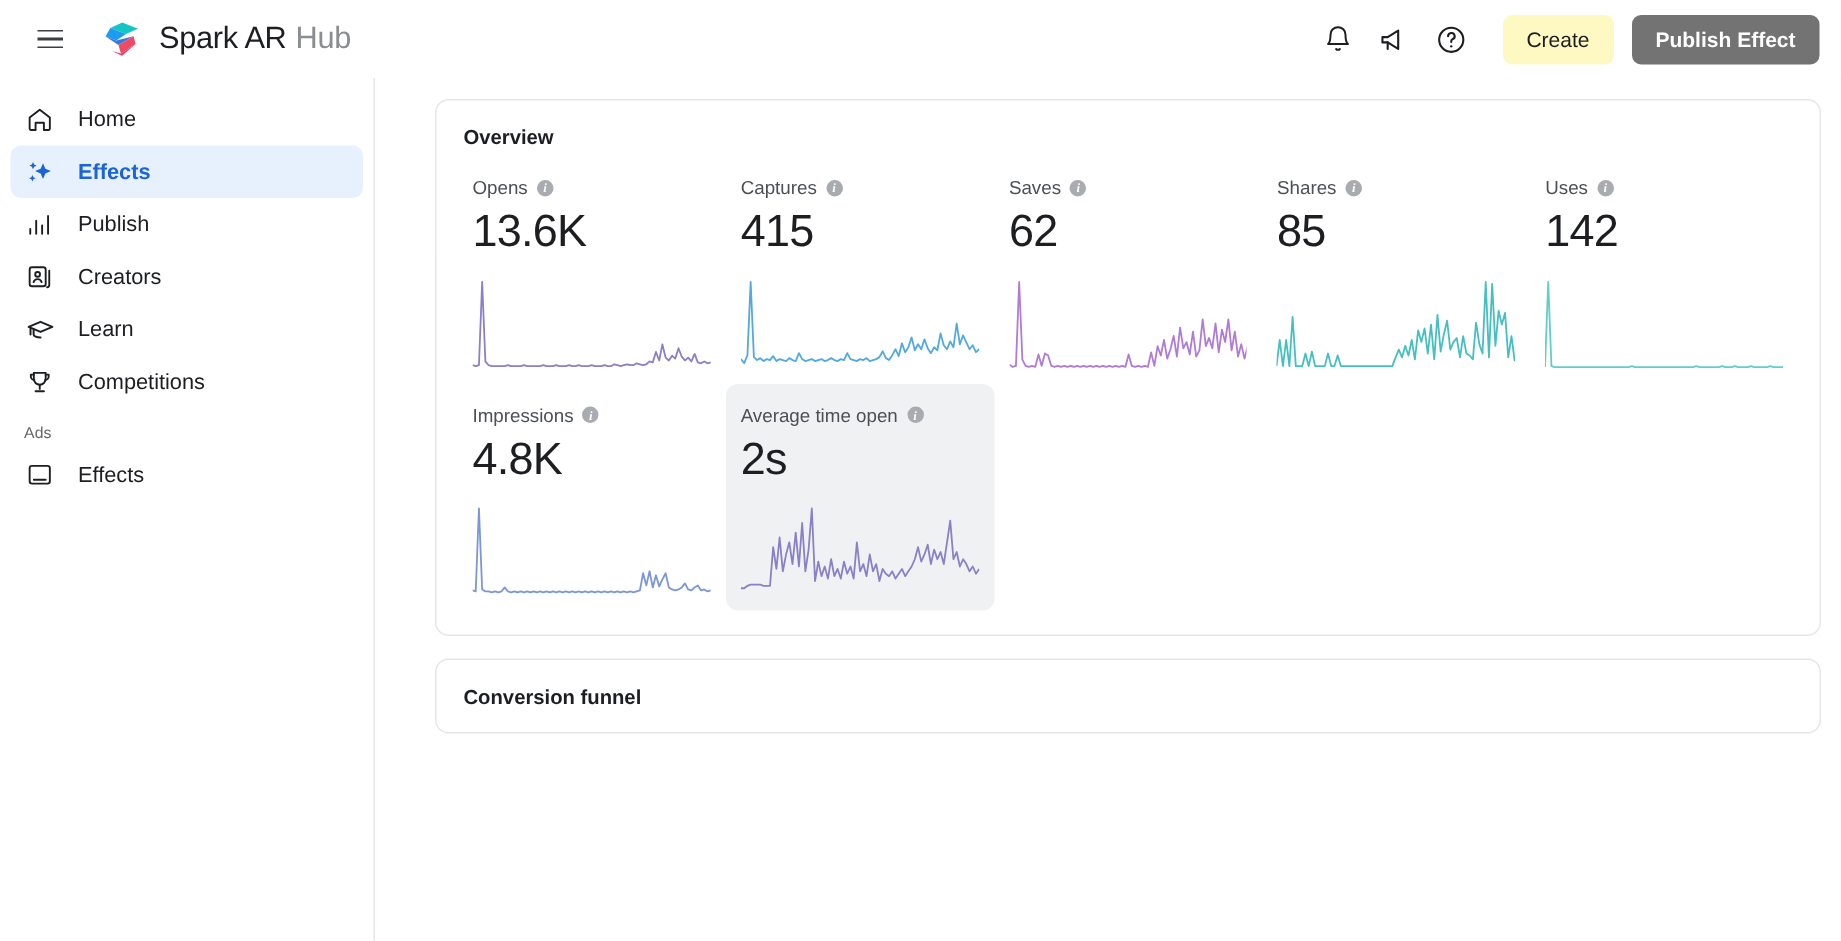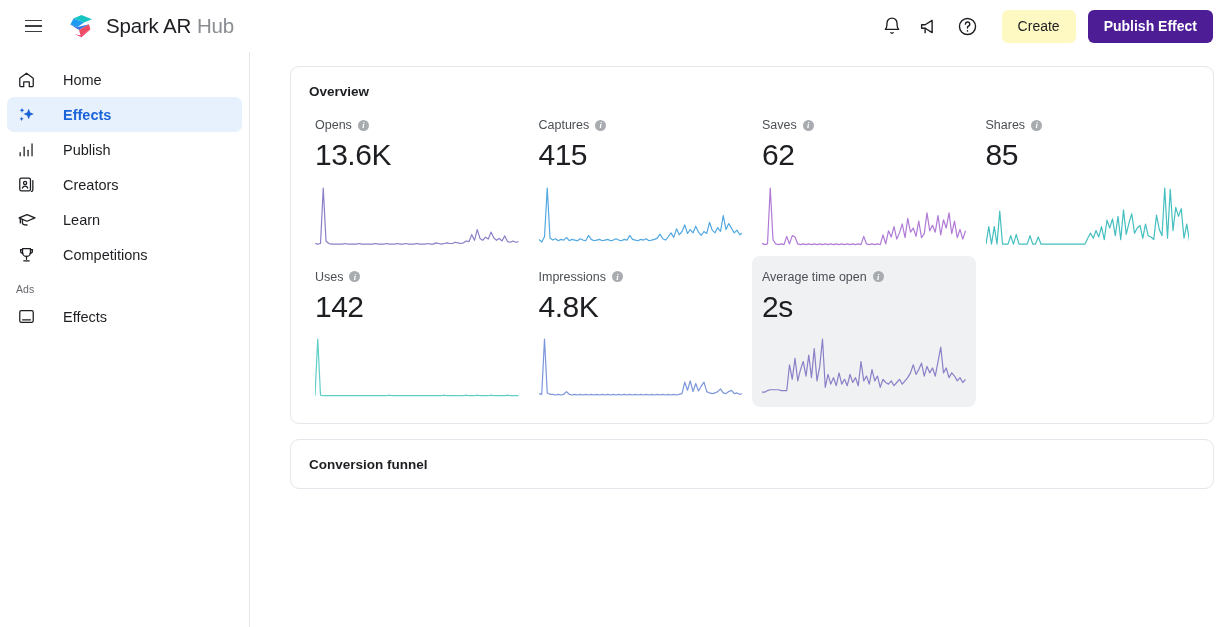--- a/index.html
+++ b/index.html
@@ -44,35 +44,35 @@
   }
   .btn {
     height: 33px; border-radius: 6px; border: none; cursor: pointer;
     font-family: inherit; display: flex; align-items: center; justify-content: center;
   }
   .btn-create {
     background: #fef9c3; color: #1c1e21;
     font-size: 14px; padding: 0 16px; margin-left: 14px;
   }
   .btn-publish {
-    background: #4c1d95; color: #ffffff; font-weight: bold;
+    background: #737373; color: #ffffff; font-weight: bold;
     font-size: 14px; padding: 0 16px; margin-left: 10px;
   }
 
   
   .sidebar {
     position: absolute; top: 52px; left: 0;
     width: 250px; height: 575px;
     background: #ffffff;
     border-right: 1px solid #e4e6eb;
     padding-top: 10px;
   }
   .nav-item {
     height: 35px; margin: 0 7px 0 7px;
-    display: flex; align-items: center; gap: 26px;
+    display: flex; align-items: center; gap: 15px;
     padding-left: 9px; border-radius: 7px; cursor: pointer;
     font-size: 14.5px; color: #1c1e21;
   }
   .nav-item.active { background: #e7f0fd; color: #1b63d8; font-weight: bold; }
   .nav-icon { width: 21px; height: 21px; display: flex; align-items: center; justify-content: center; flex: 0 0 21px; }
   .nav-section {
     font-size: 10.5px; color: #65676b; padding-left: 16px;
     margin-top: 11px; margin-bottom: 4px; letter-spacing: 0.1px;
   }
 
@@ -83,21 +83,21 @@
     background: #ffffff; overflow: hidden;
     padding: 14px 13px 0 40px;
   }
   .card {
     background: #ffffff; border: 1px solid #e4e6eb;
     border-radius: 9px; padding: 17px 14px 16px 14px;
   }
   .card-title { font-size: 13.5px; font-weight: bold; color: #1c1e21; padding-left: 4px; }
 
   .metrics-grid {
-    display: grid; grid-template-columns: repeat(4, 1fr);
+    display: grid; grid-template-columns: repeat(5, 1fr);
     margin-top: 5px;
   }
   .metric {
     padding: 14px 10px 8px 10px; border-radius: 8px;
   }
   .metric.highlight { background: #f0f1f3; }
   .metric-head {
     display: flex; align-items: center; gap: 6px;
     font-size: 12.5px; color: #4b4f56;
   }

